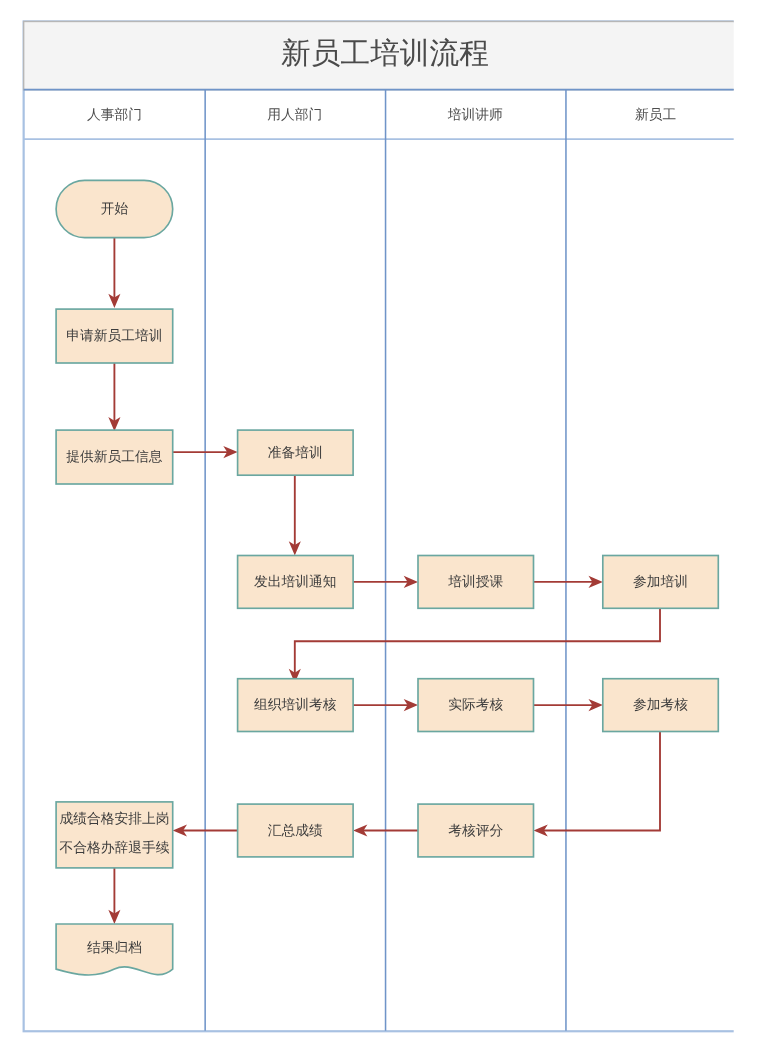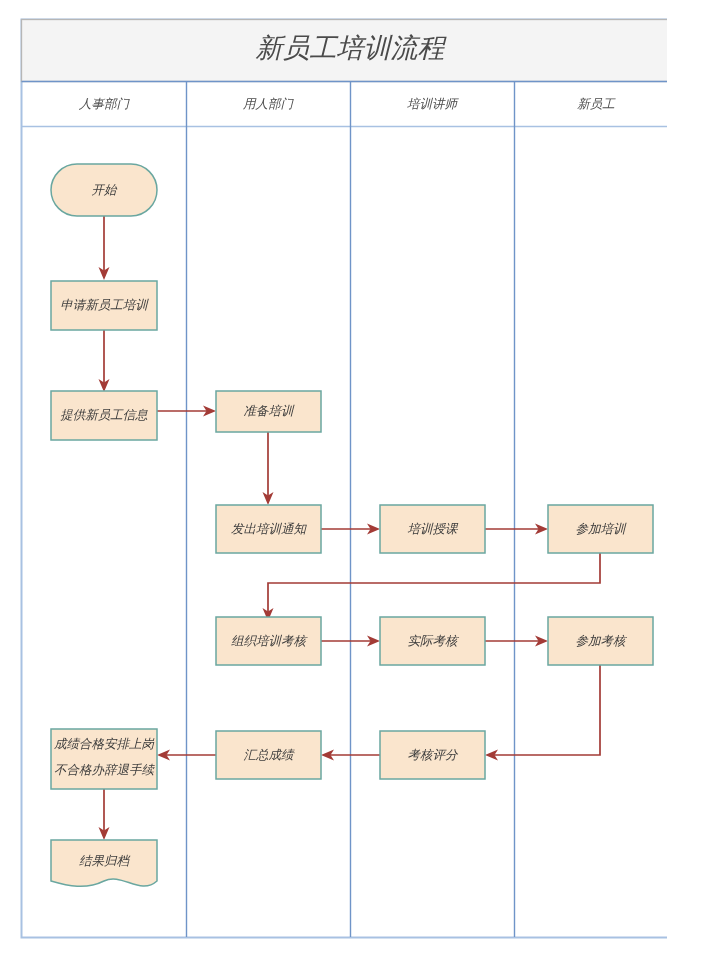--- a/index.html
+++ b/index.html
@@ -1,21 +1,21 @@
 <!DOCTYPE html>
 <html><head>
 <meta charset="utf-8">
 <style>
   html,body{margin:0;padding:0;background:#ffffff;}
   body{
     width:703px;height:955px;
     font-family:"Liberation Sans","DejaVu Sans",sans-serif;
     -webkit-font-smoothing:antialiased;
   }
-  #diagram-root{position:relative;width:667px;height:955px;overflow:hidden;font-style:italic;}
+  #diagram-root{position:relative;width:667px;height:955px;overflow:hidden;}
   svg#flow{display:block;width:703px;height:955px;}
 
   .lane-divider{stroke:#6f94c8;stroke-width:1.4;}
   .frame-rect{fill:none;stroke:#a8c1e2;stroke-width:2;}
   .title-band{fill:#f4f4f4;stroke:#b6b6b6;stroke-width:1.3;}
   .title-underline{stroke:#6f94c8;stroke-width:1.6;}
   .header-underline{stroke:#a8c1e2;stroke-width:1.6;}
 
   .title-text{
     fill:#4a4a4a;font-size:27px;font-family:"Liberation Sans","DejaVu Sans",sans-serif;

